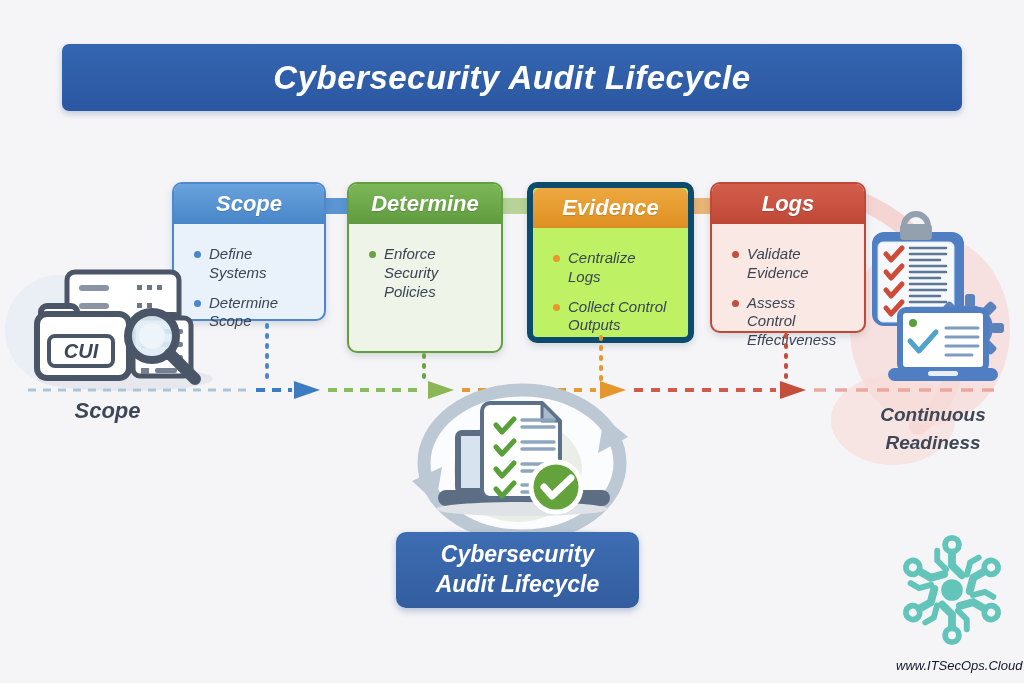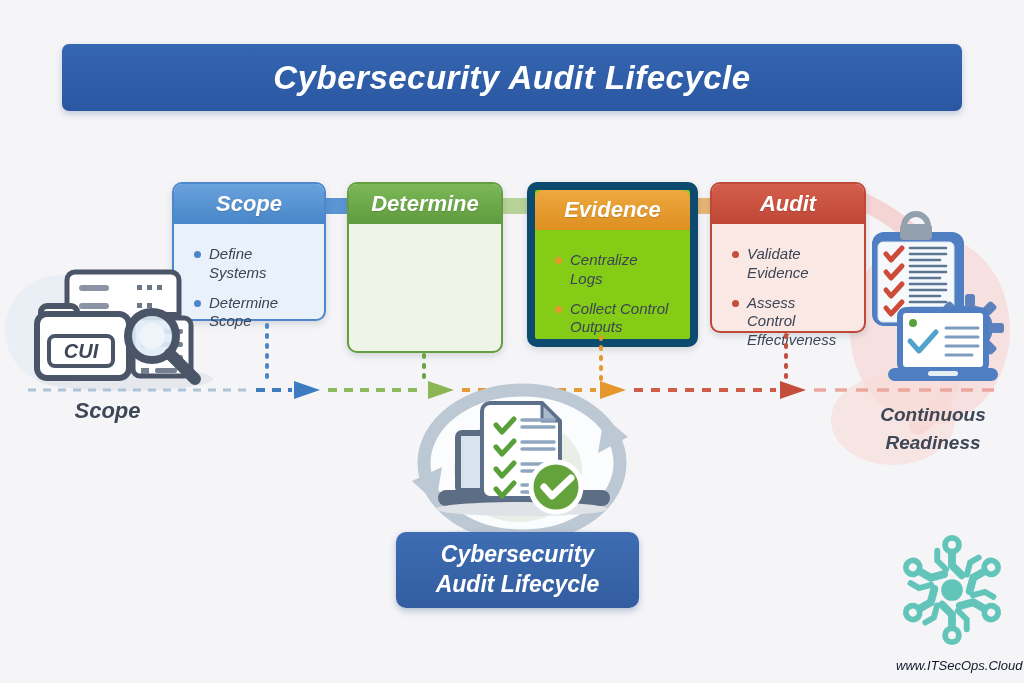--- a/index.html
+++ b/index.html
@@ -40,21 +40,21 @@
   .item:last-child{margin-bottom:0;}
   .dot{width:7px;height:7px;border-radius:50%;flex:0 0 auto;margin-top:6px;}
   .item-text{font-size:15px;line-height:1.25;color:#3b4454;}
 
   .card-scope   {left:172px;top:182px;width:150px;height:135px;border:2px solid #4d88cc;background:#e9f1fb;}
   .card-scope    .card-header{background:linear-gradient(#69a2dc,#4886c9);}
   .card-scope    .dot{background:#4a86c9;}
   .card-controls{left:347px;top:182px;width:152px;height:167px;border:2px solid #649f3f;background:#eef4e7;}
   .card-controls .card-header{background:linear-gradient(#7cb657,#5f9c3f);}
   .card-controls .dot{background:#6ba344;}
-  .card-evidence{left:527px;top:182px;width:155px;height:149px;border:8px solid #0c4a6e;background:#84cc16;}
+  .card-evidence{left:527px;top:182px;width:155px;height:149px;border:6px solid #0c4a6e;background:#bef264;}
   .card-evidence .card-header{background:linear-gradient(#eda93f,#de8f21);}
   .card-evidence .dot{background:#e6982c;}
   .card-audit   {left:710px;top:182px;width:152px;height:147px;border:2px solid #c04837;background:#fae8e4;}
   .card-audit    .card-header{background:linear-gradient(#d45e4c,#bf4736);}
   .card-audit    .dot{background:#c44e3c;}
 
   
   .connector{position:absolute;top:198px;height:16px;z-index:1;}
   .conn-1{left:320px;width:29px;background:#5b95d4;}
   .conn-2{left:497px;width:32px;background:#b7d399;}
@@ -117,39 +117,43 @@
       <li class="item">
           <span class="dot"></span>
           <span class="item-text">Determine Scope</span>
         </li>
     </ul>
   </div>
 
   <div class="card card-controls">
     <div class="card-header">Determine</div>
     <ul class="card-body">
+      <li class="item">
+          <span class="dot"></span>
+          <span class="item-text">Enforce Security Policies</span>
+        </li>
     </ul>
   </div>
 
   <div class="card card-evidence">
     <div class="card-header">Evidence</div>
     <ul class="card-body">
       <li class="item">
           <span class="dot"></span>
           <span class="item-text">Centralize Logs</span>
         </li>
       <li class="item">
           <span class="dot"></span>
           <span class="item-text">Collect Control Outputs</span>
         </li>
     </ul>
   </div>
 
   <div class="card card-audit">
-    <div class="card-header">Audit</div>
+    <div class="card-header">Logs</div>
     <ul class="card-body">
       <li class="item">
           <span class="dot"></span>
           <span class="item-text">Validate Evidence</span>
         </li>
       <li class="item">
           <span class="dot"></span>
           <span class="item-text">Assess Control Effectiveness</span>
         </li>
     </ul>

